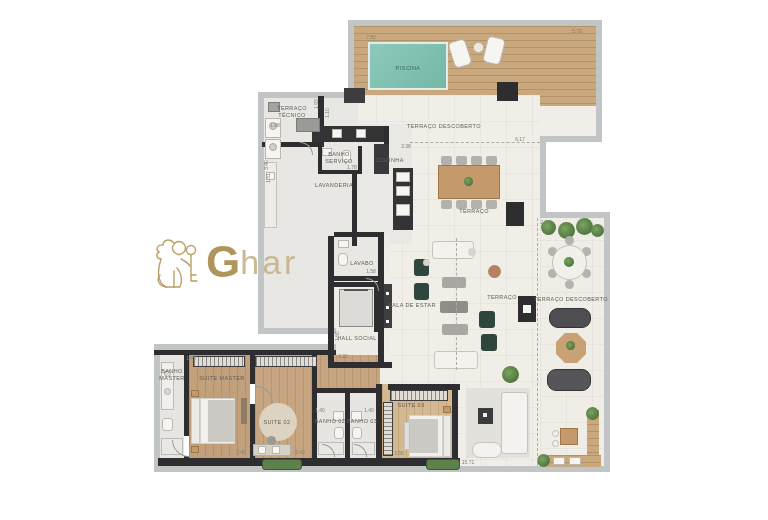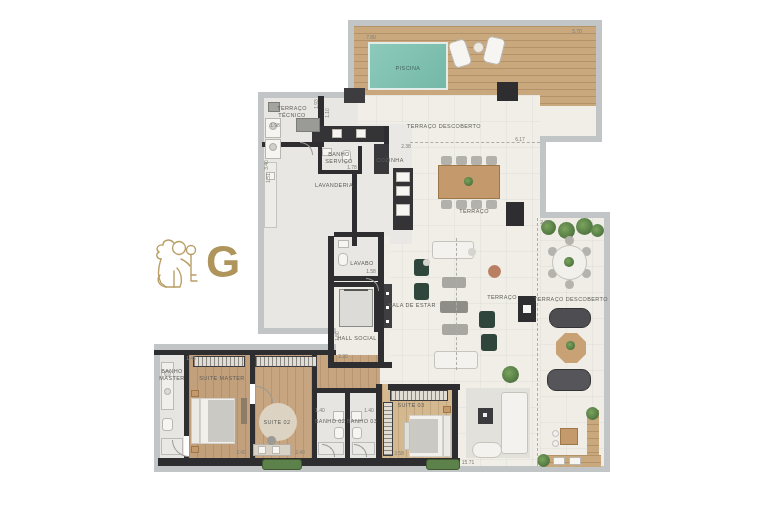--- a/index.html
+++ b/index.html
@@ -289,15 +289,16 @@
       <circle cx="31" cy="15" r="6.5"></circle>
       <path d="M26,10 c-4,-5 -11,-3 -11,2 c-5,-1 -8,4 -4,7 c-4,2 -2,7 2,7"></path>
       <path d="M13,26 c-3,9 -4,17 0,24 l5,4 h14 c3,-7 1,-15 -3,-19"></path>
       <path d="M18,54 c-7,-1 -10,-7 -6,-12"></path>
       <path d="M26,38 l0,16"></path>
       <path d="M33,26 c4,2 7,4 9,7"></path>
       <circle cx="43" cy="17" r="4.5"></circle>
       <path d="M43,21.5 V48 M43,48 h6 M43,42 h5"></path>
     </svg>
     <span class="bG">G</span>
+      <span class="bRest">har</span>
   </div>
 
 </div>
 
 </body></html>

